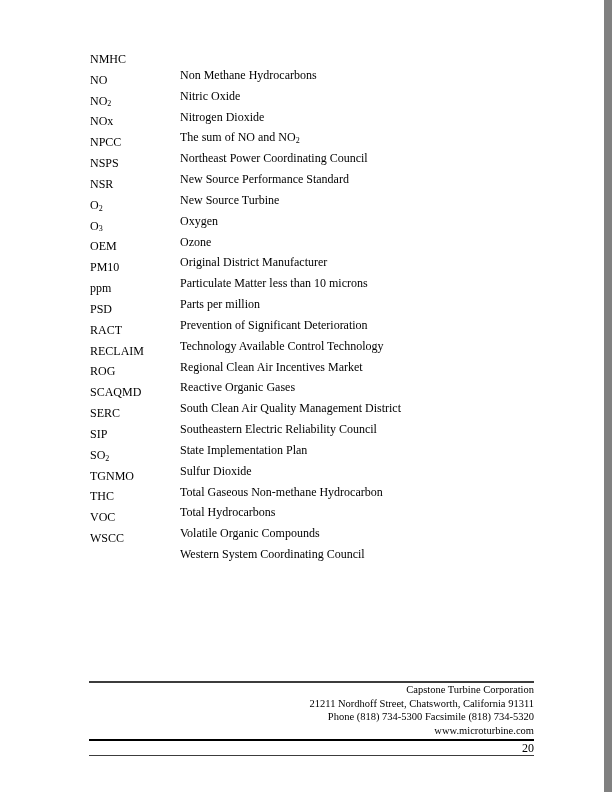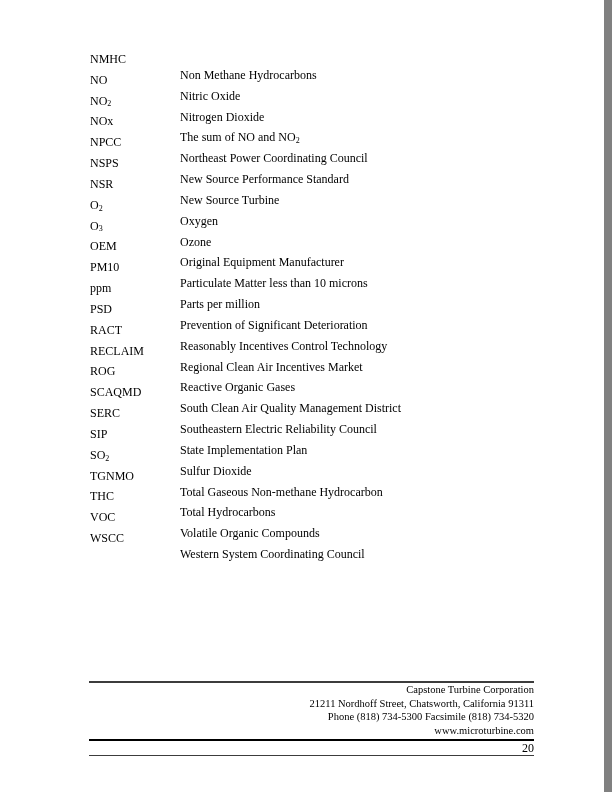--- a/index.html
+++ b/index.html
@@ -118,41 +118,41 @@
     <span class="definition"><span>Oxygen</span></span>
   </div>
 
   <div class="row">
     <span class="term"><span>O</span><sub>3</sub></span>
     <span class="definition"><span>Ozone</span></span>
   </div>
 
   <div class="row">
     <span class="term"><span>OEM</span></span>
-    <span class="definition"><span>Original Equipment Manufacturer</span></span>
+    <span class="definition"><span>Original District Manufacturer</span></span>
   </div>
 
   <div class="row">
     <span class="term"><span>PM10</span></span>
     <span class="definition"><span>Particulate Matter less than 10 microns</span></span>
   </div>
 
   <div class="row">
     <span class="term"><span>ppm</span></span>
     <span class="definition"><span>Parts per million</span></span>
   </div>
 
   <div class="row">
     <span class="term"><span>PSD</span></span>
     <span class="definition"><span>Prevention of Significant Deterioration</span></span>
   </div>
 
   <div class="row">
     <span class="term"><span>RACT</span></span>
-    <span class="definition"><span>Reasonably Incentives Control Technology</span></span>
+    <span class="definition"><span>Technology Available Control Technology</span></span>
   </div>
 
   <div class="row">
     <span class="term"><span>RECLAIM</span></span>
     <span class="definition"><span>Regional Clean Air Incentives Market</span></span>
   </div>
 
   <div class="row">
     <span class="term"><span>ROG</span></span>
     <span class="definition"><span>Reactive Organic Gases</span></span>

